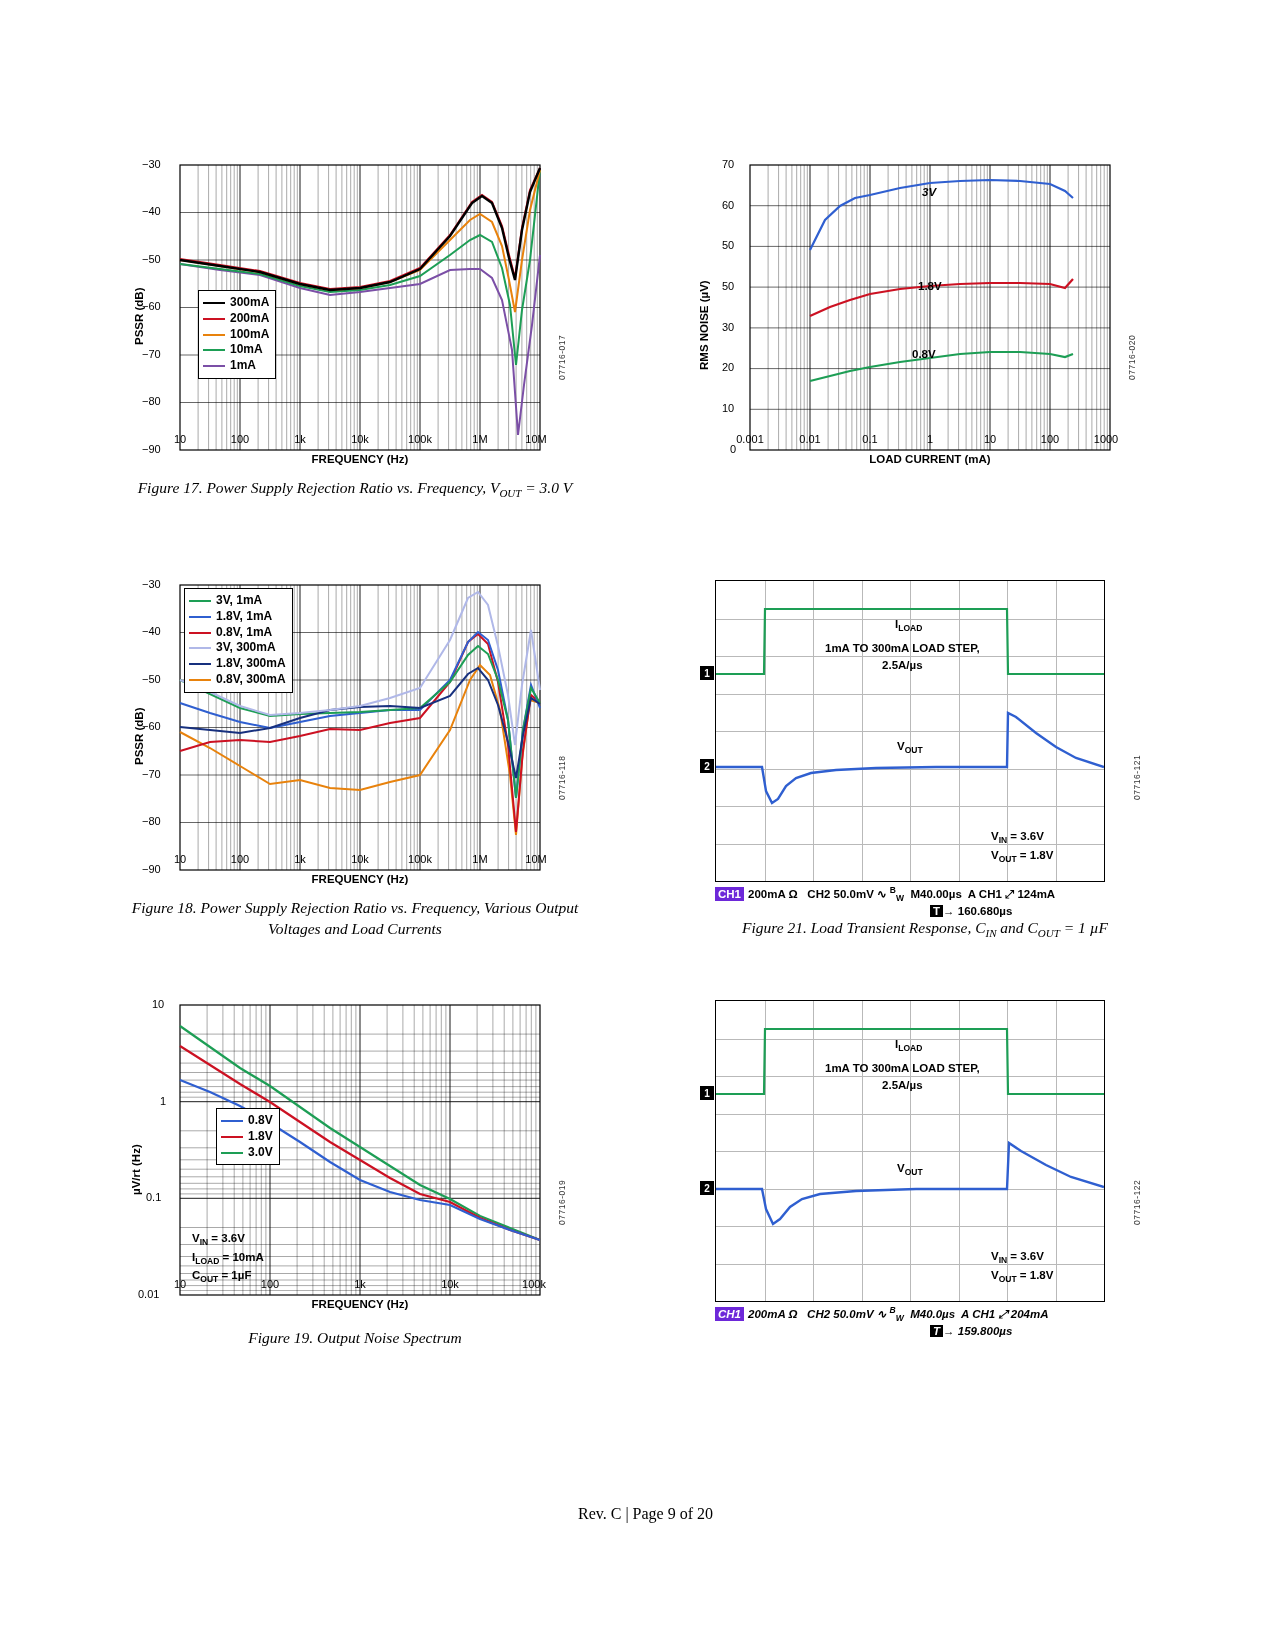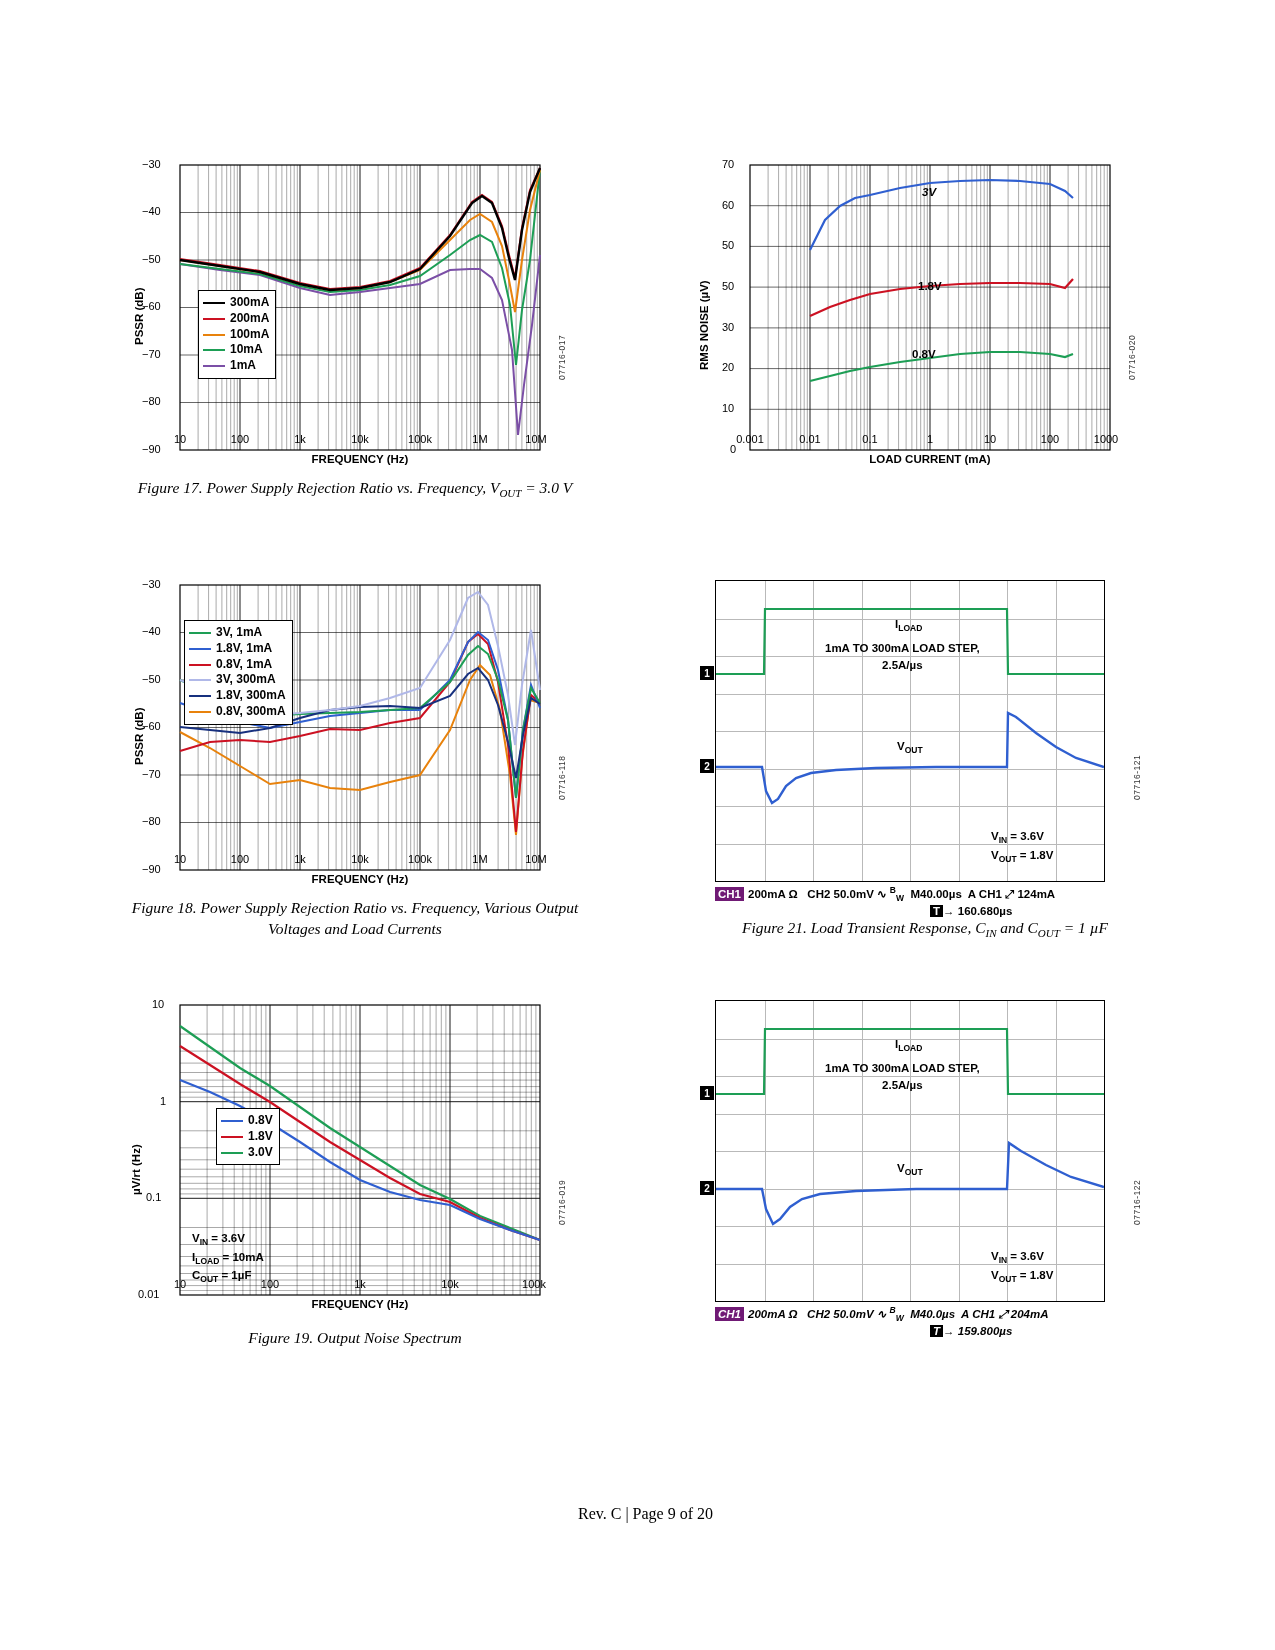--- a/index.html
+++ b/index.html
@@ -56,21 +56,21 @@
 
   
   .scope{position:relative;border:1.4px solid #000;background:#fff;}
   .scope .vline{position:absolute;top:0;bottom:0;width:1px;background:#b9b9b9;}
   .scope .hline{position:absolute;left:0;right:0;height:1px;background:#b9b9b9;}
   .marker{
     position:absolute;width:14px;height:14px;background:#000;color:#fff;
     font-size:10px;font-weight:bold;display:flex;align-items:center;justify-content:center;
   }
   .scopebar{position:relative;font-size:11.5px;font-weight:bold;margin-top:3px;}
-  .scopebar .ch1{background:#701a75;color:#fff;padding:1px 3px;margin-right:4px;}
+  .scopebar .ch1{background:#6d28d9;color:#fff;padding:1px 3px;margin-right:4px;}
   .scopebar .t{background:#000;color:#fff;padding:0 3px;}
   .scopebar .sup{font-size:8.5px;vertical-align:super;}
   .scopebar .sub{font-size:8.5px;vertical-align:sub;}
   .scopebar .row2{margin-top:2px;padding-left:215px;}
 
   .footer{
     position:absolute;left:8px;width:100%;text-align:center;
     font-family:"Liberation Serif", serif;font-size:16px;color:#000;
   }
 </style>
@@ -393,21 +393,21 @@
       <div class="tick" style="left:22px;top:198px;">−70</div>
       <div class="tick" style="left:22px;top:245px;">−80</div>
       <div class="tick" style="left:22px;top:293px;">−90</div>
       <div class="tickx" style="left:60px;top:283px;">10</div>
       <div class="tickx" style="left:120px;top:283px;">100</div>
       <div class="tickx" style="left:180px;top:283px;">1k</div>
       <div class="tickx" style="left:240px;top:283px;">10k</div>
       <div class="tickx" style="left:300px;top:283px;">100k</div>
       <div class="tickx" style="left:360px;top:283px;">1M</div>
       <div class="tickx" style="left:416px;top:283px;">10M</div>
-      <div class="legend" style="left:64px;top:18px;margin-top:32px;">
+      <div class="legend" style="left:64px;top:18px;">
         <div>
             <i style="border-top-color:#1d9e55;"></i>
             <span>3V, 1mA</span>
           </div>
         <div>
             <i style="border-top-color:#2f5fd0;"></i>
             <span>1.8V, 1mA</span>
           </div>
         <div>
             <i style="border-top-color:#cc1122;"></i>

